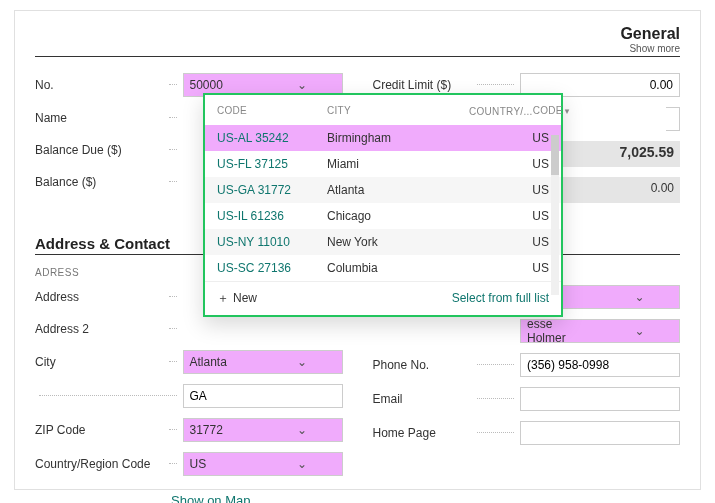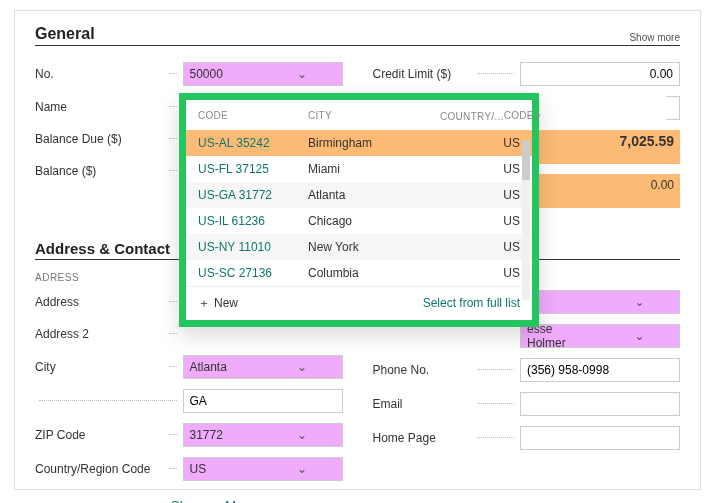--- a/index.html
+++ b/index.html
@@ -6,56 +6,56 @@
   html, body { margin:0; padding:0; }
   body {
     width:715px; height:503px;
     font-family: "Segoe UI", -apple-system, Helvetica, Arial, sans-serif;
     font-size:13px; color:#333; background:#fff;
   }
   .card {
     margin:10px 14px; border:1px solid #e0e0e0; padding:14px 20px 24px 20px;
     position:relative; height:480px;
   }
-  .sect-header { display:flex; justify-content:space-between; align-items:flex-end; border-bottom:1px solid #333; padding-bottom:2px; margin-bottom:16px;}
+  .sect-header { display:flex; justify-content:space-between; align-items:flex-end; border-bottom:1px solid #333; padding-bottom:2px; margin-bottom:16px;flex-direction:column;}
   .sect-title { font-weight:600; font-size:16px; color:#222;}
   .show-more { font-size:10px; color:#555; cursor:pointer;}
   .columns { display:flex; gap:30px; }
   .col { flex:1; min-width:0; }
   .row { display:flex; align-items:center; margin-bottom:10px; min-height:22px;}
   .label { width:130px; font-size:12px; color:#333; flex-shrink:0; display:flex; align-items:center; }
   .dots { flex:1; border-bottom:1px dotted #bbb; margin:0 6px 2px 4px; height:1px;}
   .val-input, .val-select { height:24px; border:1px solid #ccc; background:#fff; font-size:12px; padding:0 6px; width:160px; }
   .val-readonly { width:160px; text-align:right; font-size:12px; padding-right:6px;}
-  .val-readonly.shaded { background:#fdba74; height:34px; line-height:22px;}
+  .val-readonly.shaded { background:#e5e5e5; height:26px; line-height:22px;}
   .val-readonly.strong { font-weight:700; font-size:14px;}
   .section2-title { font-weight:600; font-size:15px; color:#222; border-bottom:1px solid #333; padding-bottom:2px; margin:22px 0 12px 0;}
   .sub-label { font-size:10px; letter-spacing:0.5px; color:#777; margin-bottom:8px;}
   .select-wrap { position:relative; width:160px; height:24px; border:1px solid #ccc; display:flex; align-items:center; background:#f0abfc;}
   .select-wrap span { flex:1; padding:0 6px; font-size:12px;}
   .chev { width:20px; text-align:center; color:#555; font-size:10px;}
   .link { color:#0f766e; font-size:13px; cursor:pointer;}
   .map-link { margin-top:6px; }
 
   
   .dropdown {
-    position:absolute; left:164px; top:82px; width:360px;
-    background:#fff; border:7px solid #22c55e;
+    position:absolute; left:188px; top:82px; width:360px;
+    background:#fff; border:2px solid #22c55e;
     box-shadow:0 8px 20px rgba(0,0,0,0.15);
     z-index:10;
   }
   .dd-head { display:flex; padding:10px 12px 8px 12px; font-size:10px; color:#888; letter-spacing:0.3px;}
   .dd-col-code { width:110px;}
   .dd-col-city { flex:1;}
   .dd-col-cc { width:80px; text-align:right; display:flex; flex-direction:row; align-items:flex-end; line-height:1.1;}
   .dd-row { display:flex; align-items:center; padding:6px 12px; font-size:12px; cursor:pointer;}
   .dd-row .c-code { width:110px; color:#0f766e;}
   .dd-row .c-city { flex:1; color:#333;}
   .dd-row .c-cc { width:80px; text-align:right; color:#333;}
-  .dd-row.sel { background:#fdba74;}
+  .dd-row.sel { background:#f0abfc;}
   .dd-row.alt { background:#f6f6f6;}
   .dd-foot { display:flex; justify-content:space-between; align-items:center; padding:8px 12px; border-top:1px solid #eee; font-size:12px;}
   .dd-new { color:#333; display:flex; align-items:center; gap:4px; cursor:pointer;}
   .dd-select-full { color:#0f766e; cursor:pointer;}
   .scrollbar { position:absolute; right:2px; top:40px; width:8px; height:160px; background:#f0f0f0;}
   .scrollbar-thumb { position:absolute; top:0; width:8px; height:40px; background:#ccc;}
   .funnel { font-size:9px; margin-left:2px;}
 </style>
 </head>
 <body>

